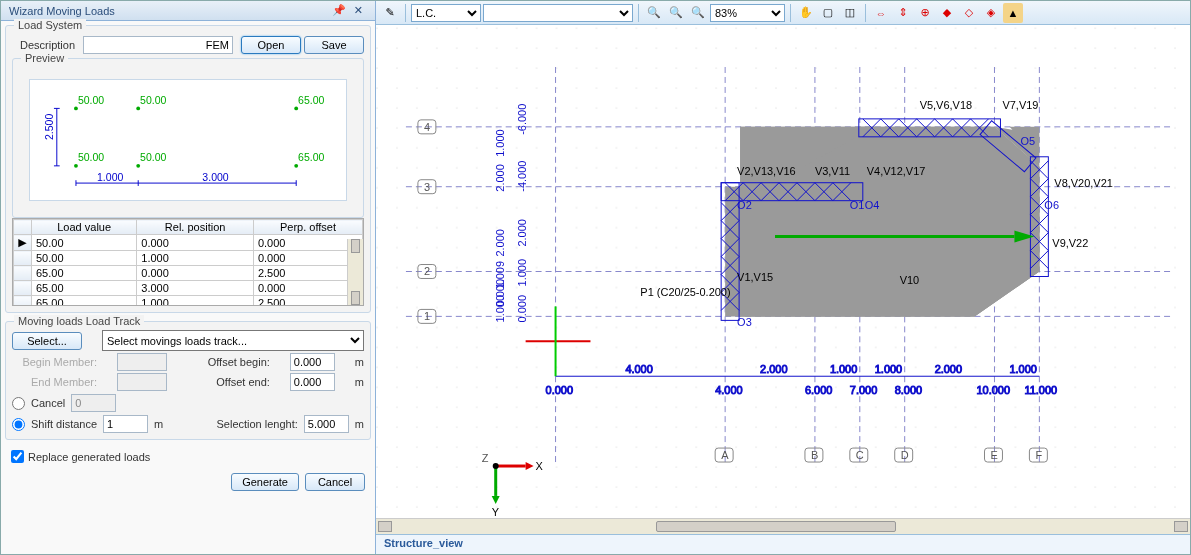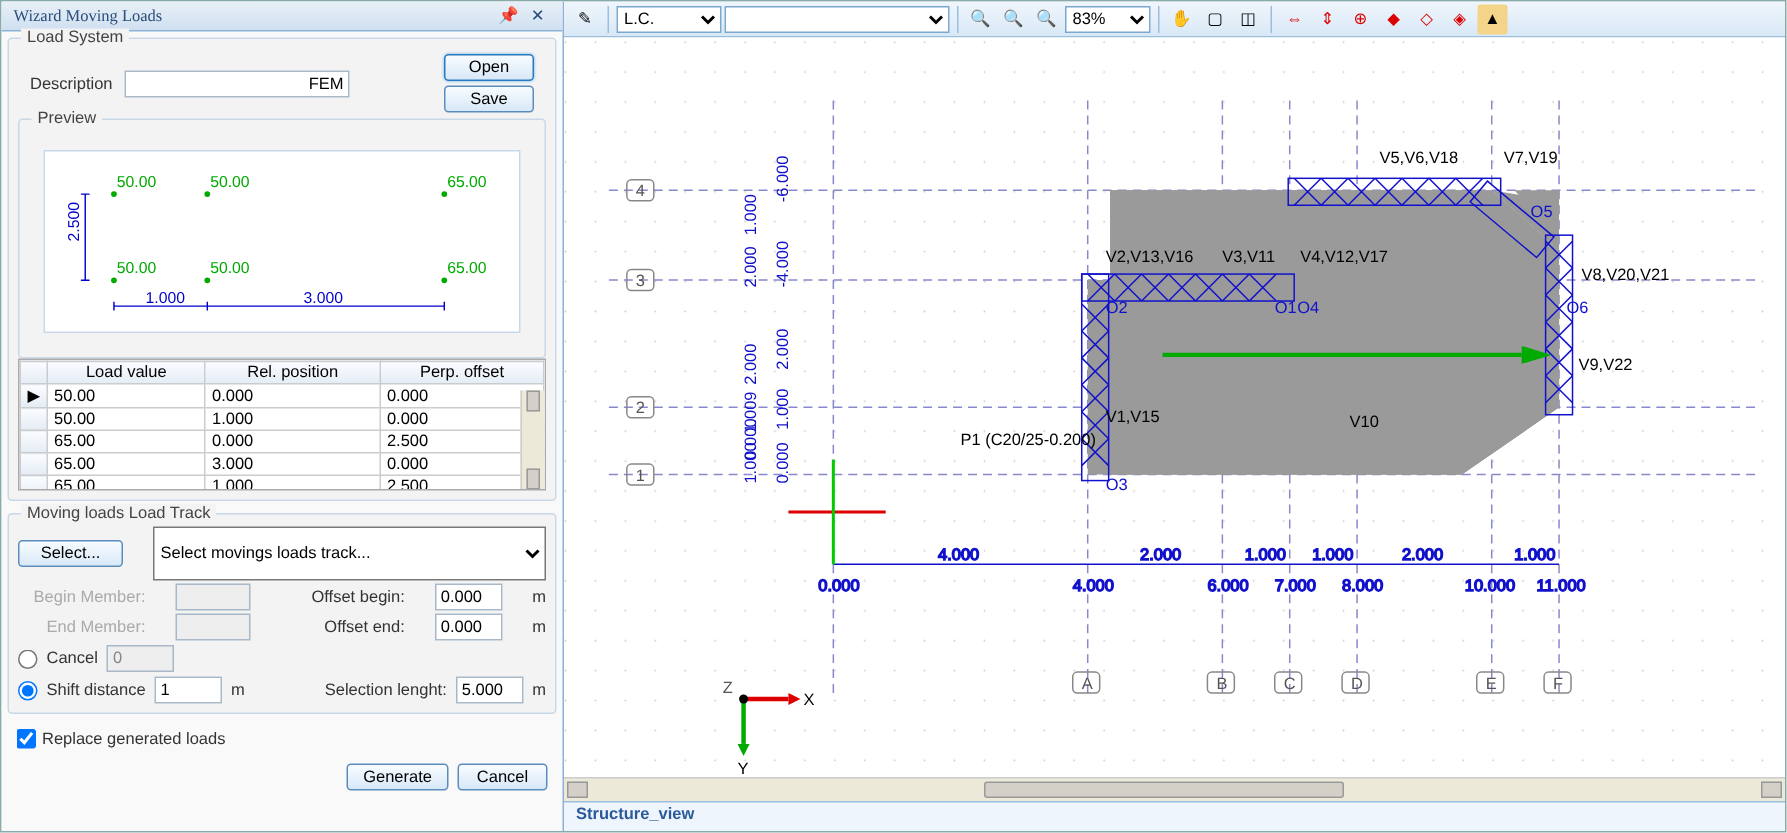--- a/index.html
+++ b/index.html
@@ -1,45 +1,45 @@
 <!DOCTYPE html>
 <html><head>
 <meta charset="utf-8">
 <style>
 * { box-sizing: border-box; margin: 0; padding: 0; font-family: Tahoma, Arial, sans-serif; font-size: 11px; }
 body { background: #fff; width: 1191px; height: 555px; overflow: hidden; border: 1px solid #8aa; }
 .app { display: flex; height: 100%; }
 .left-panel { width: 375px; border-right: 1px solid #8db2d9; display: flex; flex-direction: column; background: #f9f9f9; }
 .panel-title { background: linear-gradient(#e8f0f8,#d0e0f0); padding: 3px 8px; border-bottom: 1px solid #8db2d9; color: #2a4d7a; font-weight: normal; display: flex; align-items: center; }
-.panel-title span:first-child { flex: 1; font-family: Liberation Serif, serif; }
+.panel-title span:first-child { flex: 1; }
 .pin-icon, .close-x { cursor: pointer; padding: 0 4px; color: #2a4d7a; }
 .group { border: 1px solid #c8d8e8; margin: 4px; border-radius: 3px; padding: 6px; background: #f3f3f3; position: relative; }
 .group-label { position: absolute; top: -7px; left: 8px; background: #f3f3f3; padding: 0 4px; color: #444; }
 .row { display: flex; align-items: center; margin: 2px 0; gap: 4px; }
 .lbl { color: #333; }
 .lbl.disabled { color: #aaa; }
 input[type=text] { border: 1px solid #a8b8c8; padding: 1px 3px; background: #fff; height: 18px; }
 input[type=text].disabled { background: #eee; color: #888; }
 .btn { background: linear-gradient(#f8fcff,#d8e8f8); border: 1px solid #5a8dbd; border-radius: 3px; padding: 2px 10px; cursor: pointer; min-width: 60px; text-align: center; }
 .btn.primary { border: 1px solid #2a7abf; box-shadow: 0 0 2px #5aafef; }
 .desc-row { display: flex; align-items: center; gap: 8px; padding: 4px 8px 0 8px; }
-.desc-row .btns { display: flex; flex-direction: column; gap: 3px; margin-left: auto; }
+.desc-row .btns { display: flex; flex-direction: row; gap: 3px; margin-left: auto; }
 .preview { border: 1px solid #c8d8e8; margin-top: 4px; height: 122px; background: #fff; position: relative; overflow: hidden; }
 .preview svg { width: 100%; height: 100%; }
 .table-wrap { border: 1px solid #aaa; height: 88px; overflow: auto; background: #fff; position: relative; }
 table { border-collapse: collapse; width: 100%; }
 th, td { border: 1px solid #ccc; padding: 1px 4px; text-align: left; background: #fff; }
 th { background: linear-gradient(#fafcff,#e4ecf5); font-weight: normal; text-align: center; }
 td.rowhdr { background: linear-gradient(#fafcff,#e4ecf5); width: 18px; text-align: center; }
 .vscroll-stub { position: absolute; right: 0; top: 20px; bottom: 0; width: 16px; background: #ece9d8; border-left: 1px solid #ccc; }
 .vscroll-stub::before, .vscroll-stub::after { content: ""; position: absolute; left: 3px; right: 3px; height: 12px; background: #d4d0c8; border: 1px solid #999; }
 .vscroll-stub::before { top: 0; } .vscroll-stub::after { bottom: 0; }
 .group.loadtrack { }
 .group.loadtrack .row { gap: 20px; }
-.group.loadtrack select { flex: 1; height: 36px; border: 1px solid #777; background: #fff; }
+.group.loadtrack select { flex: 1; height: 21px; border: 1px solid #777; background: #fff; }
 .radio-row { display: flex; align-items: center; gap: 6px; margin-top: 3px; }
 .bottom-btns { display: flex; gap: 6px; justify-content: flex-end; padding: 4px 10px; }
 .chk { display: flex; align-items: center; gap: 4px; margin: 6px 10px; }
 .right { flex: 1; display: flex; flex-direction: column; position: relative; }
 .toolbar { height: 24px; background: linear-gradient(#f0f6fc,#d8e8f6); border-bottom: 1px solid #9abfdc; display: flex; align-items: center; padding: 0 4px; gap: 2px; }
 .tb-sep { width: 1px; height: 18px; background: #9abfdc; margin: 0 3px; }
 .tb-btn { width: 20px; height: 20px; display: flex; align-items: center; justify-content: center; cursor: pointer; border-radius: 2px; }
 .tb-sel { height: 18px; border: 1px solid #7aa8cf; background: #fff; }
 .canvas { flex: 1; position: relative; overflow: hidden; background: #fff; }
 .canvas svg { width: 100%; height: 100%; }
@@ -199,21 +199,21 @@
   <div class="right">
     <div class="toolbar">
       <div class="tb-btn">✎</div>
       <div class="tb-sep"></div>
       <select class="tb-sel" style="width:70px"><option>L.C.</option></select>
       <select class="tb-sel" style="width:150px"><option></option></select>
       <div class="tb-sep"></div>
       <div class="tb-btn">🔍</div>
       <div class="tb-btn" style="color:#0a0">🔍</div>
       <div class="tb-btn">🔍</div>
-      <select class="tb-sel" style="width:57px"><option>83%</option></select>
+      <select class="tb-sel" style="width:75px"><option>83%</option></select>
       <div class="tb-sep"></div>
       <div class="tb-btn">✋</div>
       <div class="tb-btn">▢</div>
       <div class="tb-btn">◫</div>
       <div class="tb-sep"></div>
       <div class="tb-btn" style="color:#d00">⇔</div>
       <div class="tb-btn" style="color:#d00">⇕</div>
       <div class="tb-btn" style="color:#d00">⊕</div>
       <div class="tb-btn" style="color:#d00">◆</div>
       <div class="tb-btn" style="color:#d00">◇</div>

